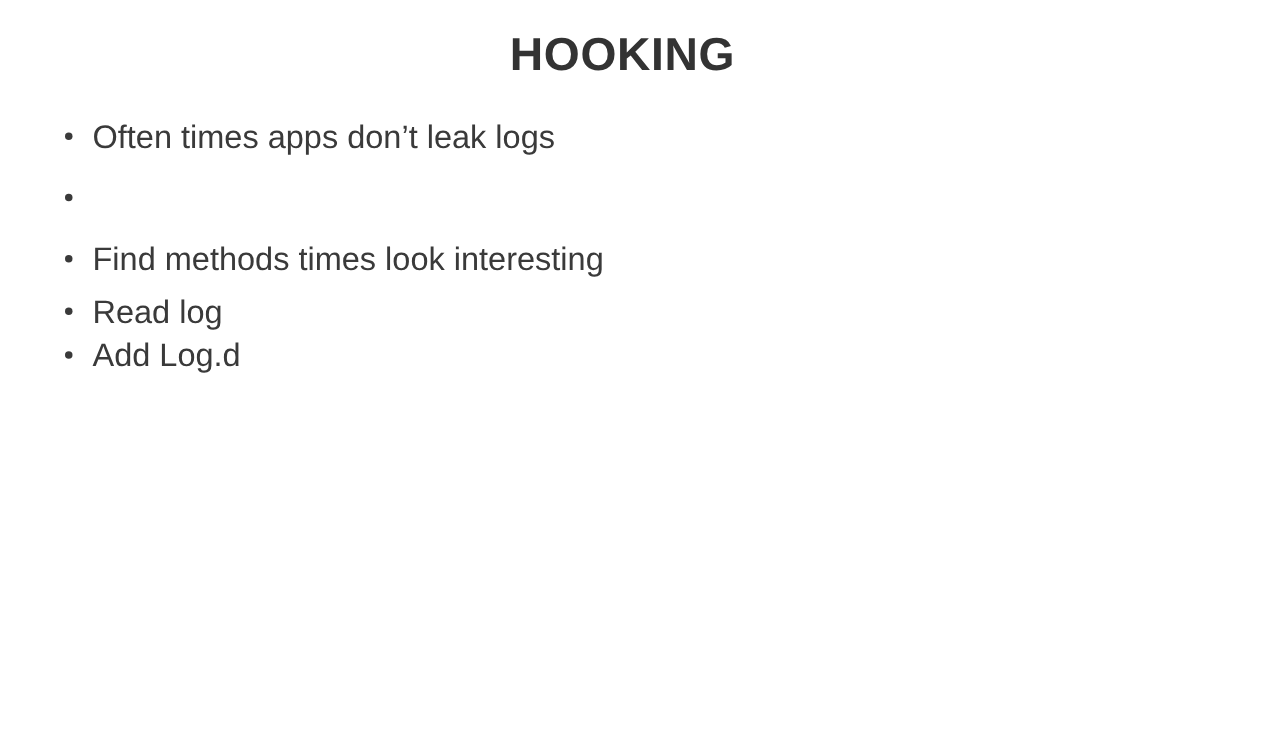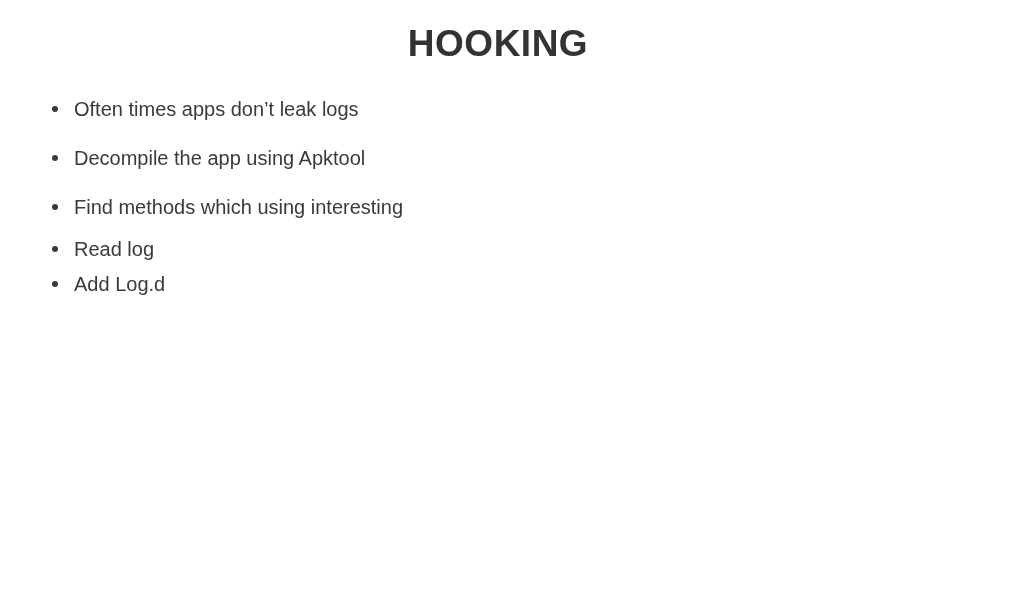--- a/index.html
+++ b/index.html
@@ -31,21 +31,21 @@
     line-height: 1.2;
   }
   .bullet-list {
     list-style: none;
     margin: 0;
     padding: 18px 0 0 0;
   }
   .bullet-item {
     position: relative;
     padding-left: 74px;
-    font-size: 20px;
+    font-size: 26px;
     line-height: 1.0;
     color: #3a3a3a;
     margin: 0;
   }
   .bullet-item .dot {
     position: absolute;
     left: 52px;
     top: 50%;
     width: 6px;
     height: 6px;
@@ -65,25 +65,24 @@
 
   <h1 class="slide-title">HOOKING</h1>
 
   <ul class="bullet-list">
     <li class="bullet-item gap-wide">
       <span class="dot"></span>
       <span>Often times apps don’t leak logs</span>
     </li>
     <li class="bullet-item gap-wide">
       <span class="dot"></span>
-      <span>Decompile the app using Apktool</span>
     </li>
     <li class="bullet-item gap-wide">
       <span class="dot"></span>
-      <span>Find methods which using interesting</span>
+      <span>Find methods times look interesting</span>
     </li>
     <li class="bullet-item gap-tight">
       <span class="dot"></span>
       <span>Read log</span>
     </li>
     <li class="bullet-item gap-tight">
       <span class="dot"></span>
       <span>Add Log.d</span>
     </li>
   </ul>

